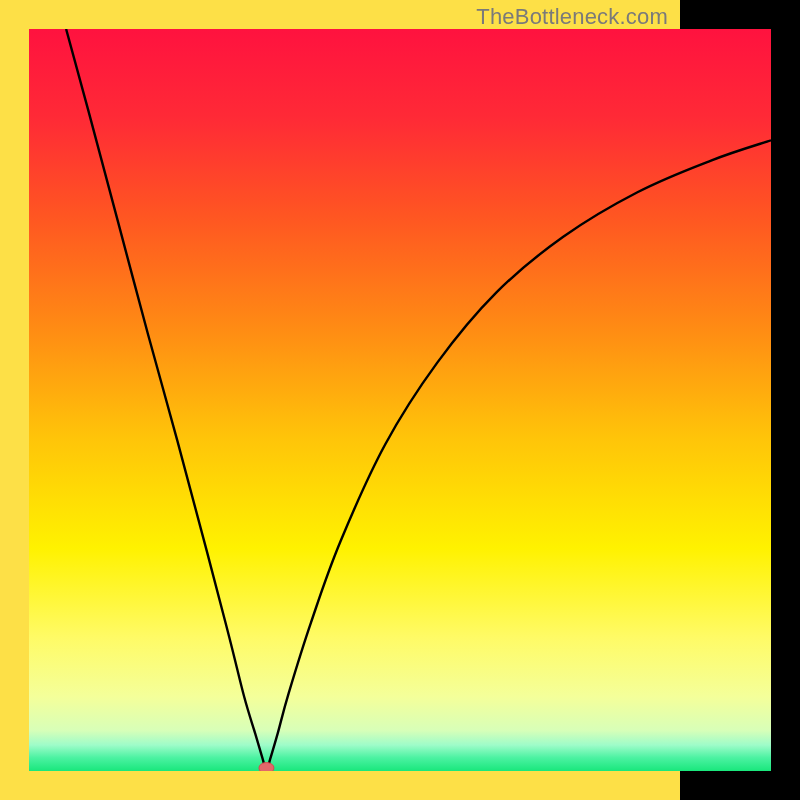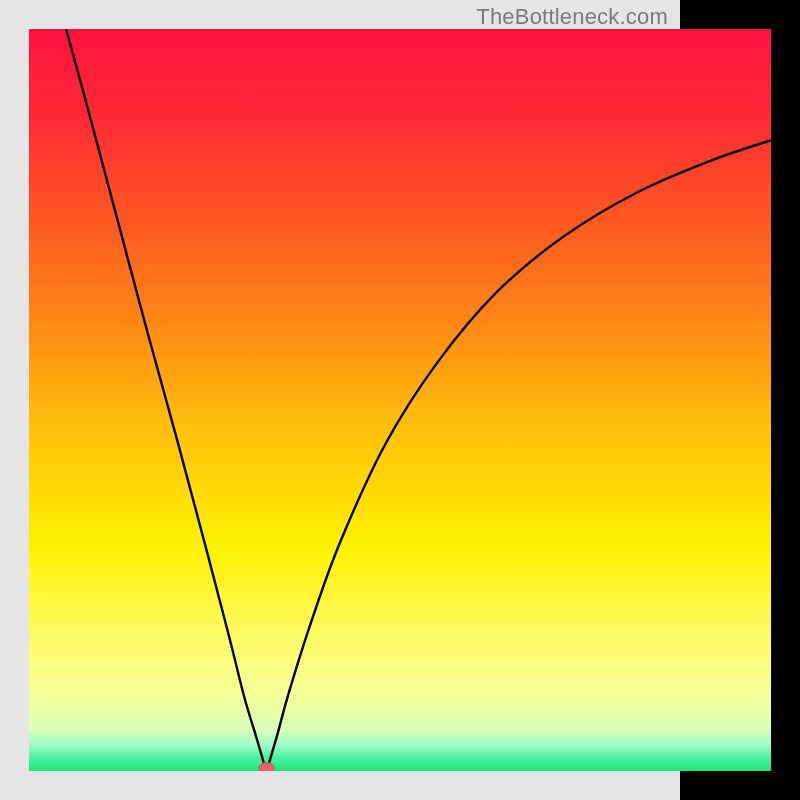--- a/index.html
+++ b/index.html
@@ -8,21 +8,21 @@
     width: 800px;
     height: 800px;
     background: #000;
     font-family: Arial, Helvetica, sans-serif;
     overflow: hidden;
   }
   .frame {
     position: relative;
     width: 680px;
     height: 800px;
-    background: #e5e5e5;
+    background: #fde047;
   }
   .plot {
     position: absolute;
     left: 29px;
     top: 29px;
     width: 742px;
     height: 742px;
     
   }
   .watermark {

